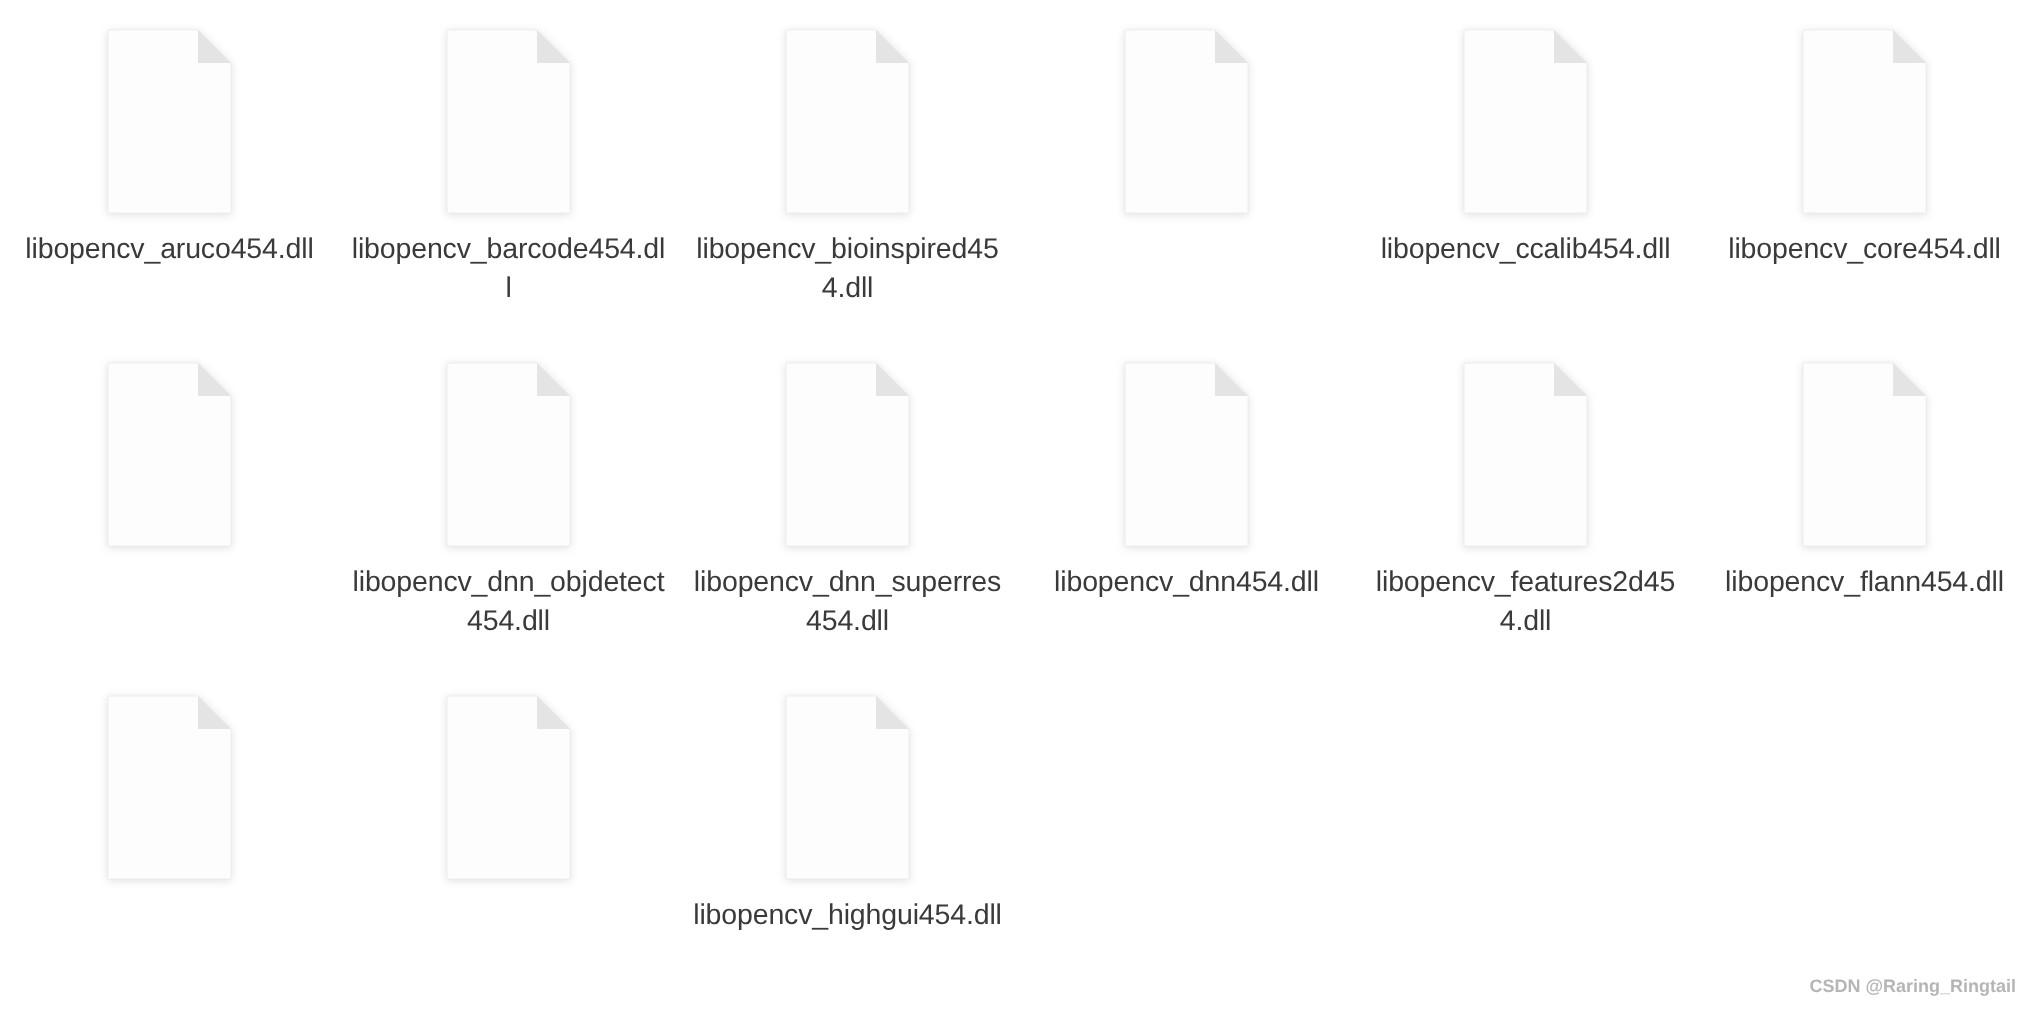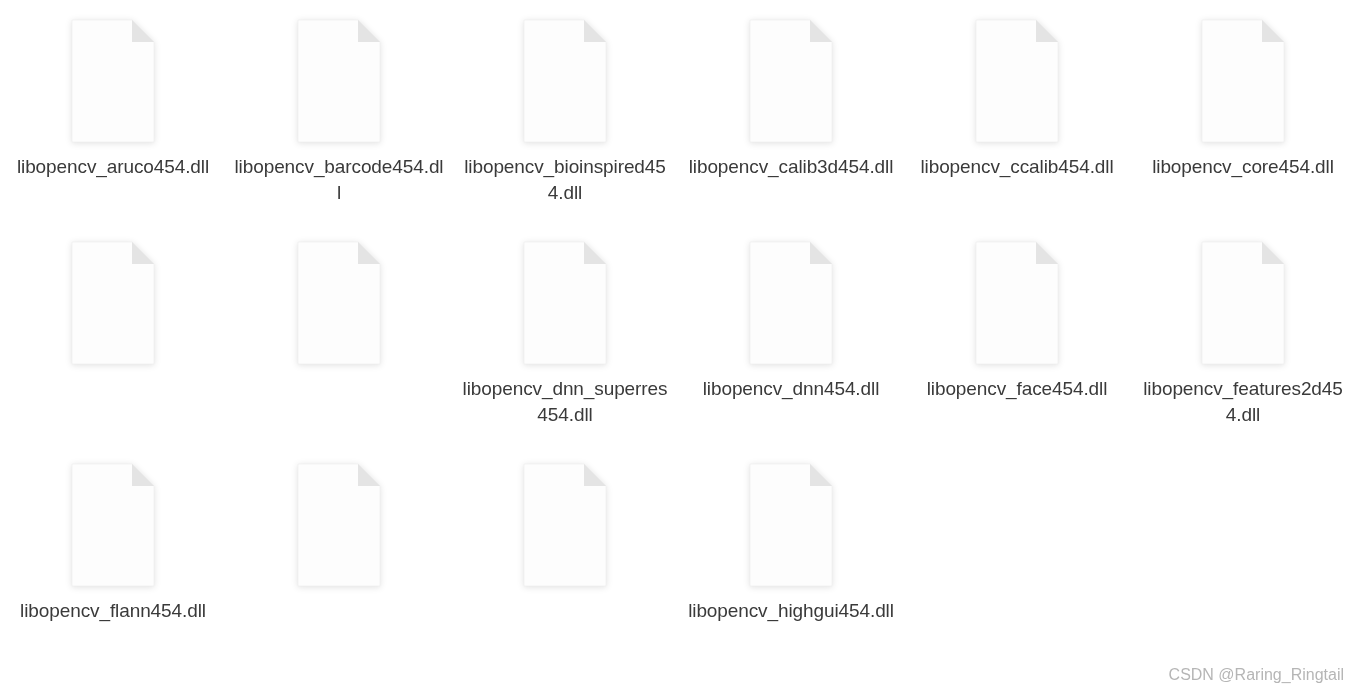--- a/index.html
+++ b/index.html
@@ -50,26 +50,27 @@
       font-size: 19px;
       color: #3a3a3a;
       line-height: 1.35;
       max-width: 210px;
       word-break: break-all;
       text-align: center;
       letter-spacing: -0.1px;
     }
     .watermark {
       position: absolute;
-      bottom: 4px;
+      bottom: 24px;
       right: 12px;
-      font-size: 16px;
+      font-size: 12px;
       color: rgba(120,120,120,0.55);
       font-family: Arial, sans-serif;
       pointer-events: none;
+      font-weight: bold;
     }
   </style>
 </head>
 <body>
 
 <div class="file-grid">
   <div class="file-item">
     <div class="file-icon-wrapper">
       <div class="file-icon">
         <svg viewBox="0 0 98 126">
@@ -108,21 +109,20 @@
   <div class="file-item">
     <div class="file-icon-wrapper">
       <div class="file-icon">
         <svg viewBox="0 0 98 126">
             <path d="M 8 2 L 68 2 L 90 24 L 90 124 L 8 124 Z" fill="#fdfdfd" stroke="#e8e8e8" stroke-width="0.5"></path>
             <path d="M 68 2 L 68 24 L 90 24 Z" fill="#f0f0f0"></path>
             <path d="M 68 2 L 90 24 L 68 24 Z" fill="#e4e4e4"></path>
           </svg>
       </div>
     </div>
-    <div class="file-label">libopencv_calib3d454.dll</div>
   </div>
   <div class="file-item">
     <div class="file-icon-wrapper">
       <div class="file-icon">
         <svg viewBox="0 0 98 126">
             <path d="M 8 2 L 68 2 L 90 24 L 90 124 L 8 124 Z" fill="#fdfdfd" stroke="#e8e8e8" stroke-width="0.5"></path>
             <path d="M 68 2 L 68 24 L 90 24 Z" fill="#f0f0f0"></path>
             <path d="M 68 2 L 90 24 L 68 24 Z" fill="#e4e4e4"></path>
           </svg>
       </div>
@@ -155,20 +155,21 @@
   <div class="file-item">
     <div class="file-icon-wrapper">
       <div class="file-icon">
         <svg viewBox="0 0 98 126">
             <path d="M 8 2 L 68 2 L 90 24 L 90 124 L 8 124 Z" fill="#fdfdfd" stroke="#e8e8e8" stroke-width="0.5"></path>
             <path d="M 68 2 L 68 24 L 90 24 Z" fill="#f0f0f0"></path>
             <path d="M 68 2 L 90 24 L 68 24 Z" fill="#e4e4e4"></path>
           </svg>
       </div>
     </div>
+    <div class="file-label">libopencv_dnn_objdetect454.dll</div>
   </div>
   <div class="file-item">
     <div class="file-icon-wrapper">
       <div class="file-icon">
         <svg viewBox="0 0 98 126">
             <path d="M 8 2 L 68 2 L 90 24 L 90 124 L 8 124 Z" fill="#fdfdfd" stroke="#e8e8e8" stroke-width="0.5"></path>
             <path d="M 68 2 L 68 24 L 90 24 Z" fill="#f0f0f0"></path>
             <path d="M 68 2 L 90 24 L 68 24 Z" fill="#e4e4e4"></path>
           </svg>
       </div>
@@ -179,32 +180,20 @@
     <div class="file-icon-wrapper">
       <div class="file-icon">
         <svg viewBox="0 0 98 126">
             <path d="M 8 2 L 68 2 L 90 24 L 90 124 L 8 124 Z" fill="#fdfdfd" stroke="#e8e8e8" stroke-width="0.5"></path>
             <path d="M 68 2 L 68 24 L 90 24 Z" fill="#f0f0f0"></path>
             <path d="M 68 2 L 90 24 L 68 24 Z" fill="#e4e4e4"></path>
           </svg>
       </div>
     </div>
     <div class="file-label">libopencv_dnn454.dll</div>
-  </div>
-  <div class="file-item">
-    <div class="file-icon-wrapper">
-      <div class="file-icon">
-        <svg viewBox="0 0 98 126">
-            <path d="M 8 2 L 68 2 L 90 24 L 90 124 L 8 124 Z" fill="#fdfdfd" stroke="#e8e8e8" stroke-width="0.5"></path>
-            <path d="M 68 2 L 68 24 L 90 24 Z" fill="#f0f0f0"></path>
-            <path d="M 68 2 L 90 24 L 68 24 Z" fill="#e4e4e4"></path>
-          </svg>
-      </div>
-    </div>
-    <div class="file-label">libopencv_face454.dll</div>
   </div>
   <div class="file-item">
     <div class="file-icon-wrapper">
       <div class="file-icon">
         <svg viewBox="0 0 98 126">
             <path d="M 8 2 L 68 2 L 90 24 L 90 124 L 8 124 Z" fill="#fdfdfd" stroke="#e8e8e8" stroke-width="0.5"></path>
             <path d="M 68 2 L 68 24 L 90 24 Z" fill="#f0f0f0"></path>
             <path d="M 68 2 L 90 24 L 68 24 Z" fill="#e4e4e4"></path>
           </svg>
       </div>

